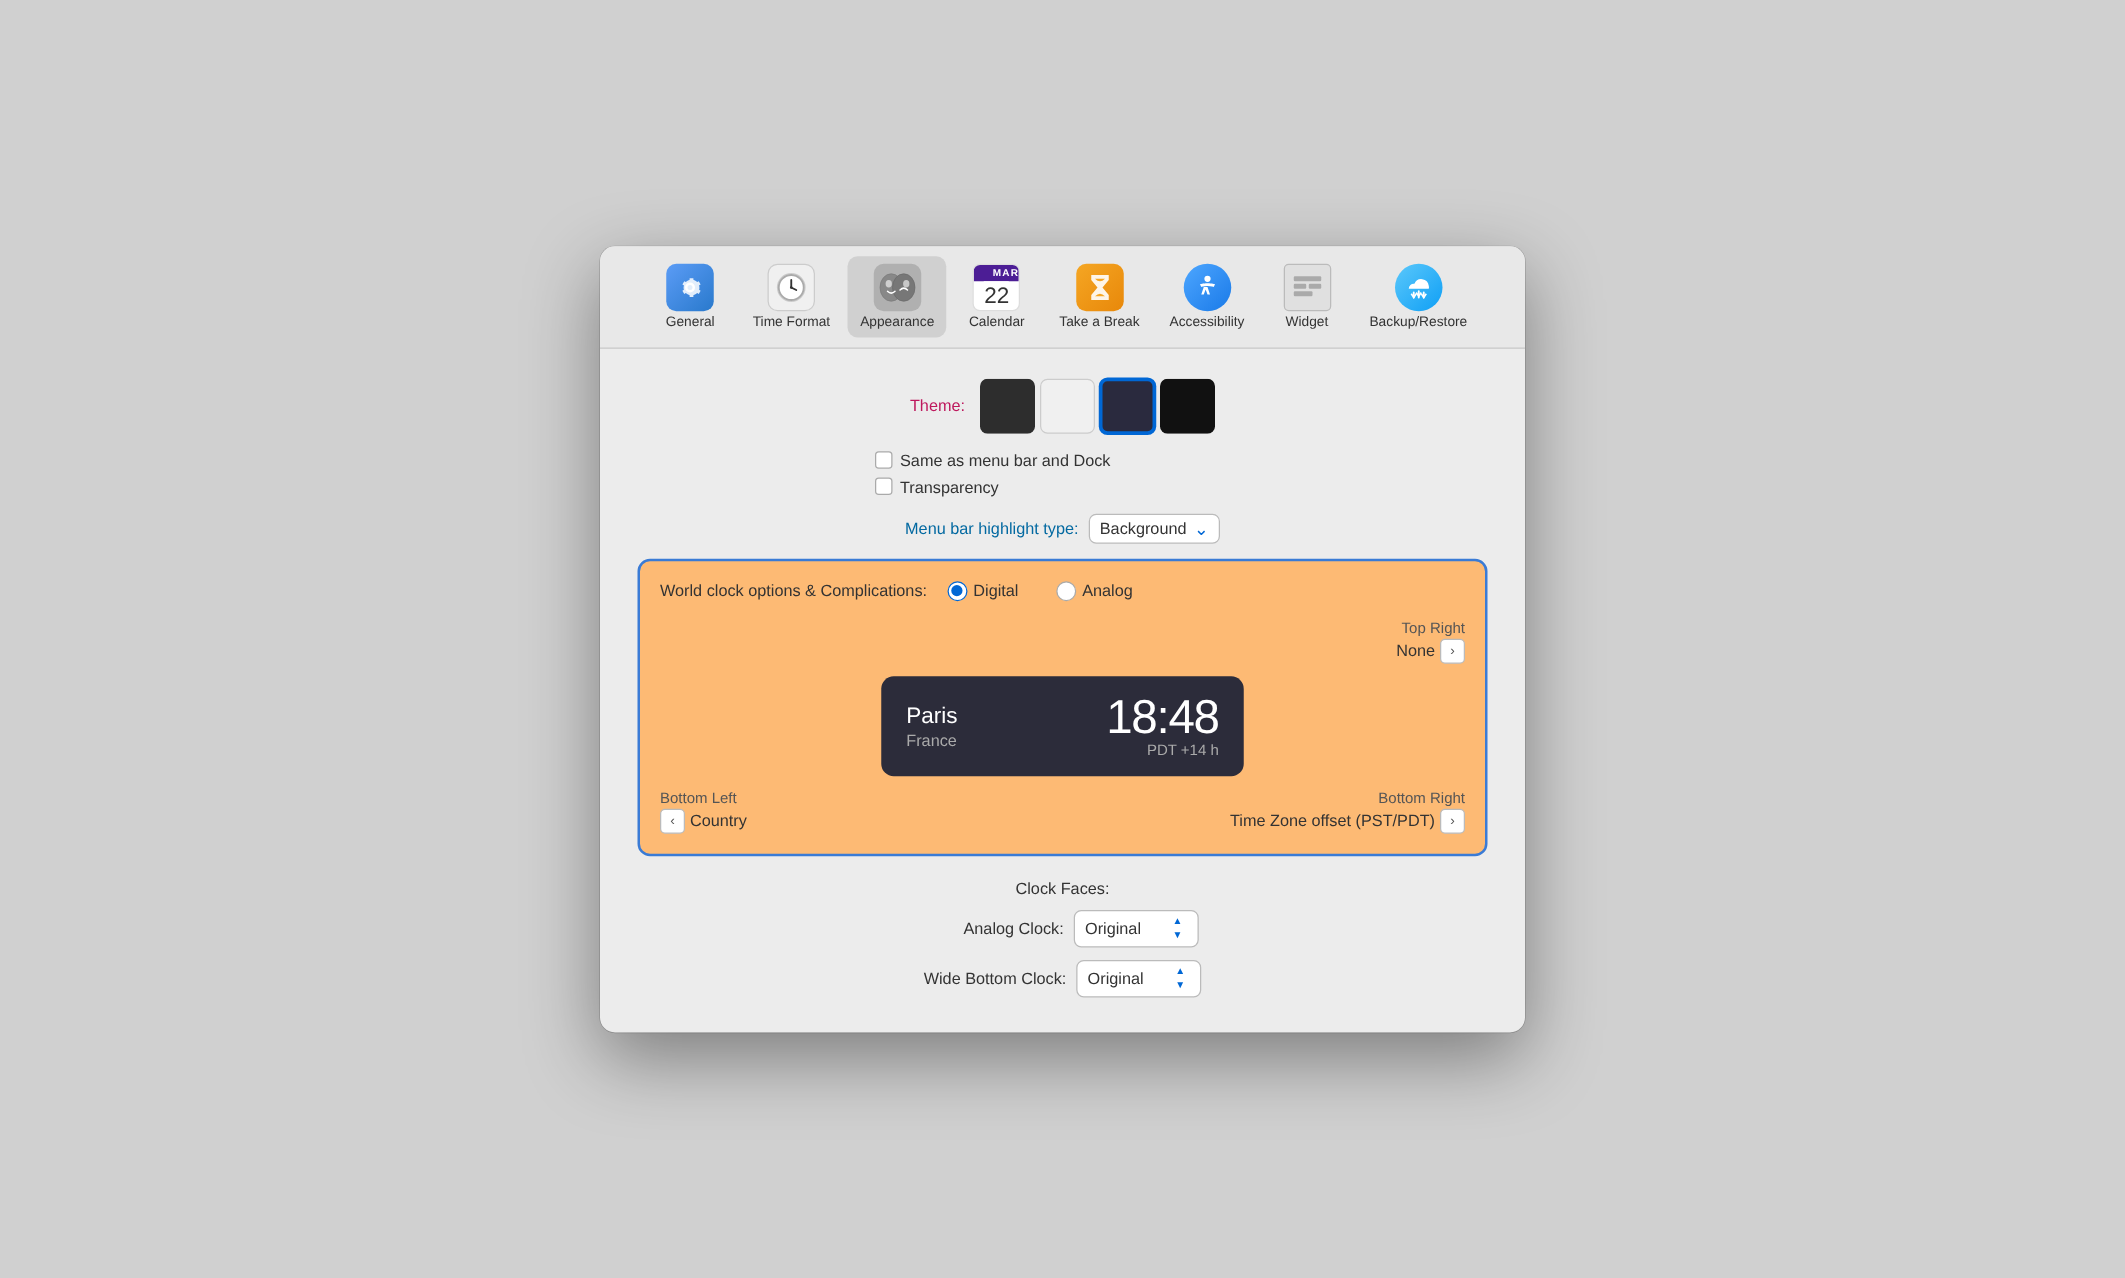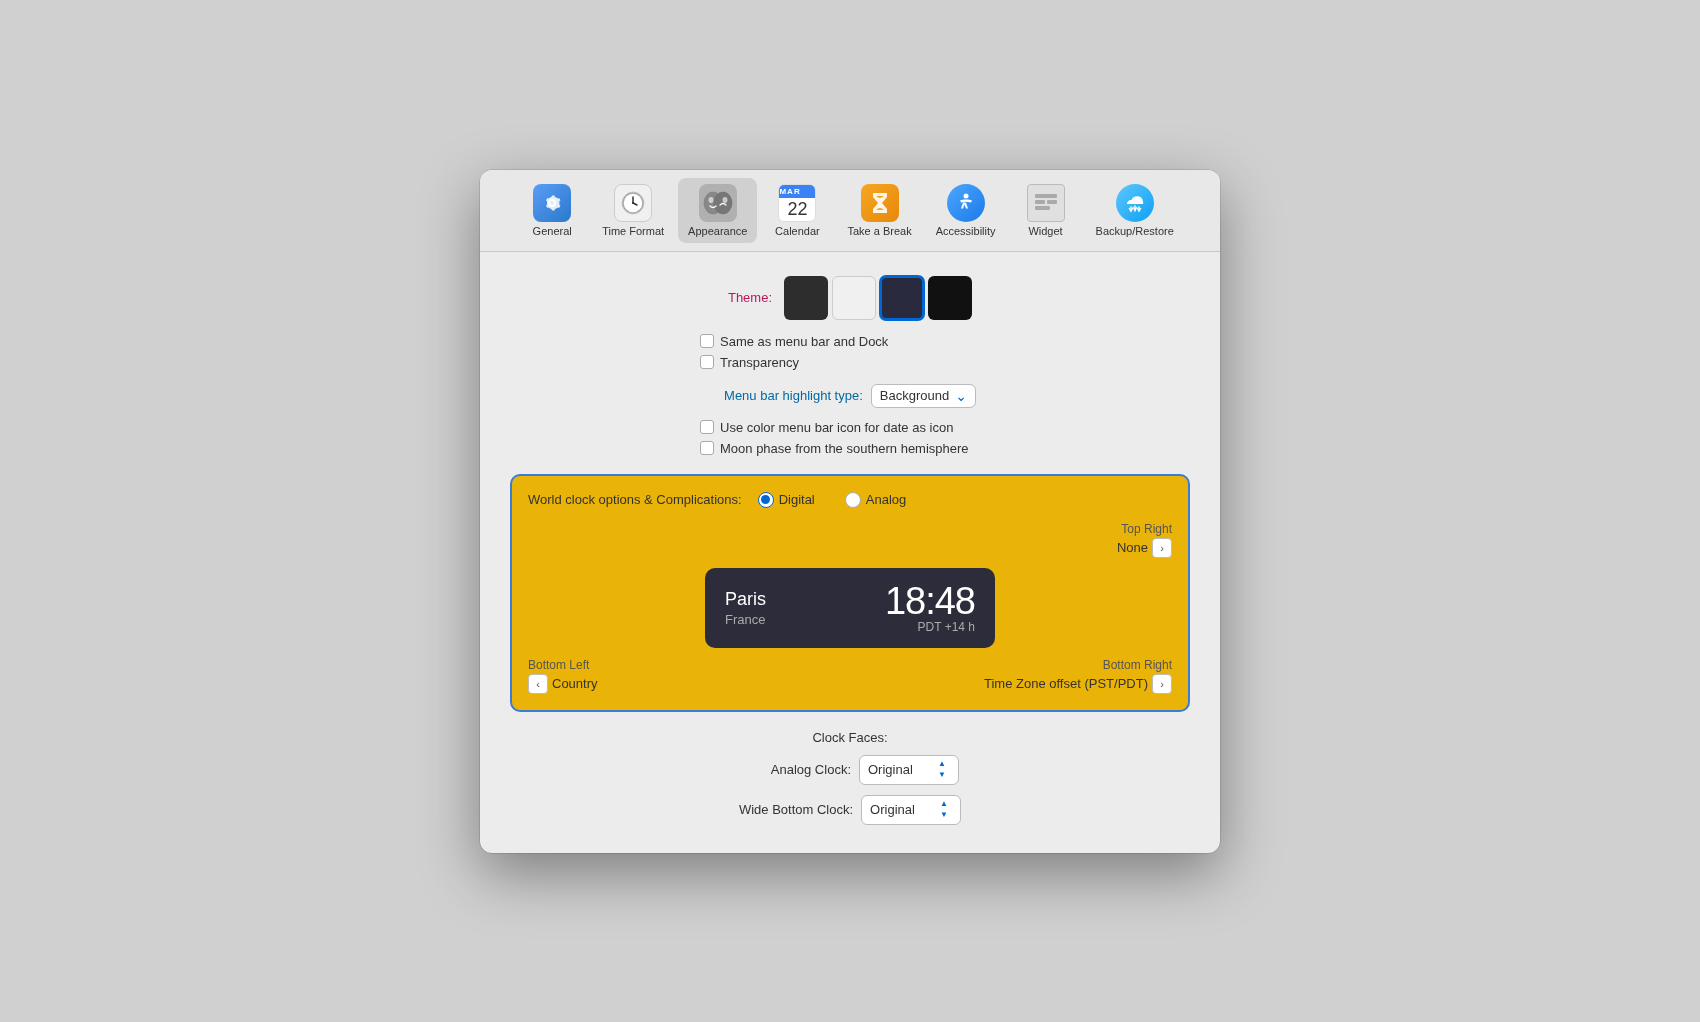--- a/index.html
+++ b/index.html
@@ -295,21 +295,21 @@
       gap: 6px;
       margin-bottom: 18px;
     }
 
     
     .world-clock-box {
       border: 2px solid #3a7bd5;
       border-radius: 10px;
       padding: 16px;
       margin-bottom: 18px;
-      background: #eab308;
+      background: #fdba74;
     }
 
     .world-clock-header {
       display: flex;
       align-items: center;
       gap: 16px;
       margin-bottom: 14px;
     }
 
     .world-clock-title {
@@ -522,21 +522,21 @@
           <ellipse cx="22" cy="11" rx="2.5" ry="3" fill="white" opacity="0.6"></ellipse>
           <path d="M7 17 Q10 20 13 17" stroke="white" stroke-width="1.2" fill="none" stroke-linecap="round"></path>
           <path d="M17 16 Q20 13 23 16" stroke="white" stroke-width="1.2" fill="none" stroke-linecap="round"></path>
         </svg>
       </div>
       <span class="toolbar-label">Appearance</span>
     </div>
 
     <div class="toolbar-item">
       <div class="toolbar-icon icon-calendar" style="display:flex;flex-direction:column;border-radius:6px;overflow:hidden;width:38px;height:38px;border:1px solid #ddd;">
-        <div class="cal-top" style="background:#3b82f6;color:white;font-size:8px;font-weight:bold;text-align:left;padding:2px 0;letter-spacing:1px;">MAR</div>
+        <div class="cal-top" style="background:#4c1d95;color:white;font-size:8px;font-weight:bold;text-align:right;padding:2px 0;letter-spacing:1px;">MAR</div>
         <div style="flex:1;display:flex;align-items:center;justify-content:center;background:white;">
           <span style="font-size:18px;font-weight:300;color:#333;">22</span>
         </div>
       </div>
       <span class="toolbar-label">Calendar</span>
     </div>
 
     <div class="toolbar-item">
       <div class="toolbar-icon icon-break" style="background:linear-gradient(135deg,#f5a623,#e8880a);">
         <svg width="22" height="24" viewBox="0 0 22 24" fill="white">
@@ -610,30 +610,20 @@
     </div>
 
     <div class="menubar-row">
       <span class="menubar-label">Menu bar highlight type:</span>
       <div class="select-dropdown">
         <span>Background</span>
         <span class="select-arrow">⌄</span>
       </div>
     </div>
 
-    <div class="extra-checkboxes">
-      <label class="checkbox-row">
-        <div class="checkbox"></div>
-        <span>Use color menu bar icon for date as icon</span>
-      </label>
-      <label class="checkbox-row">
-        <div class="checkbox"></div>
-        <span>Moon phase from the southern hemisphere</span>
-      </label>
-    </div>
 
     <div class="world-clock-box">
 
       <div class="world-clock-header">
         <span class="world-clock-title">World clock options &amp; Complications:</span>
         <div class="radio-group">
           <label class="radio-item">
             <div class="radio-outer checked">
               <div class="radio-inner"></div>
             </div>

